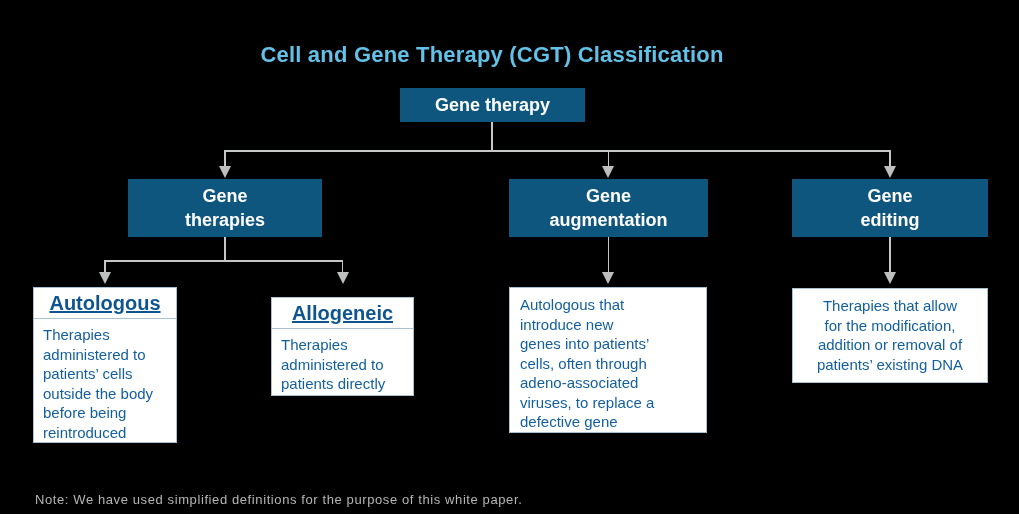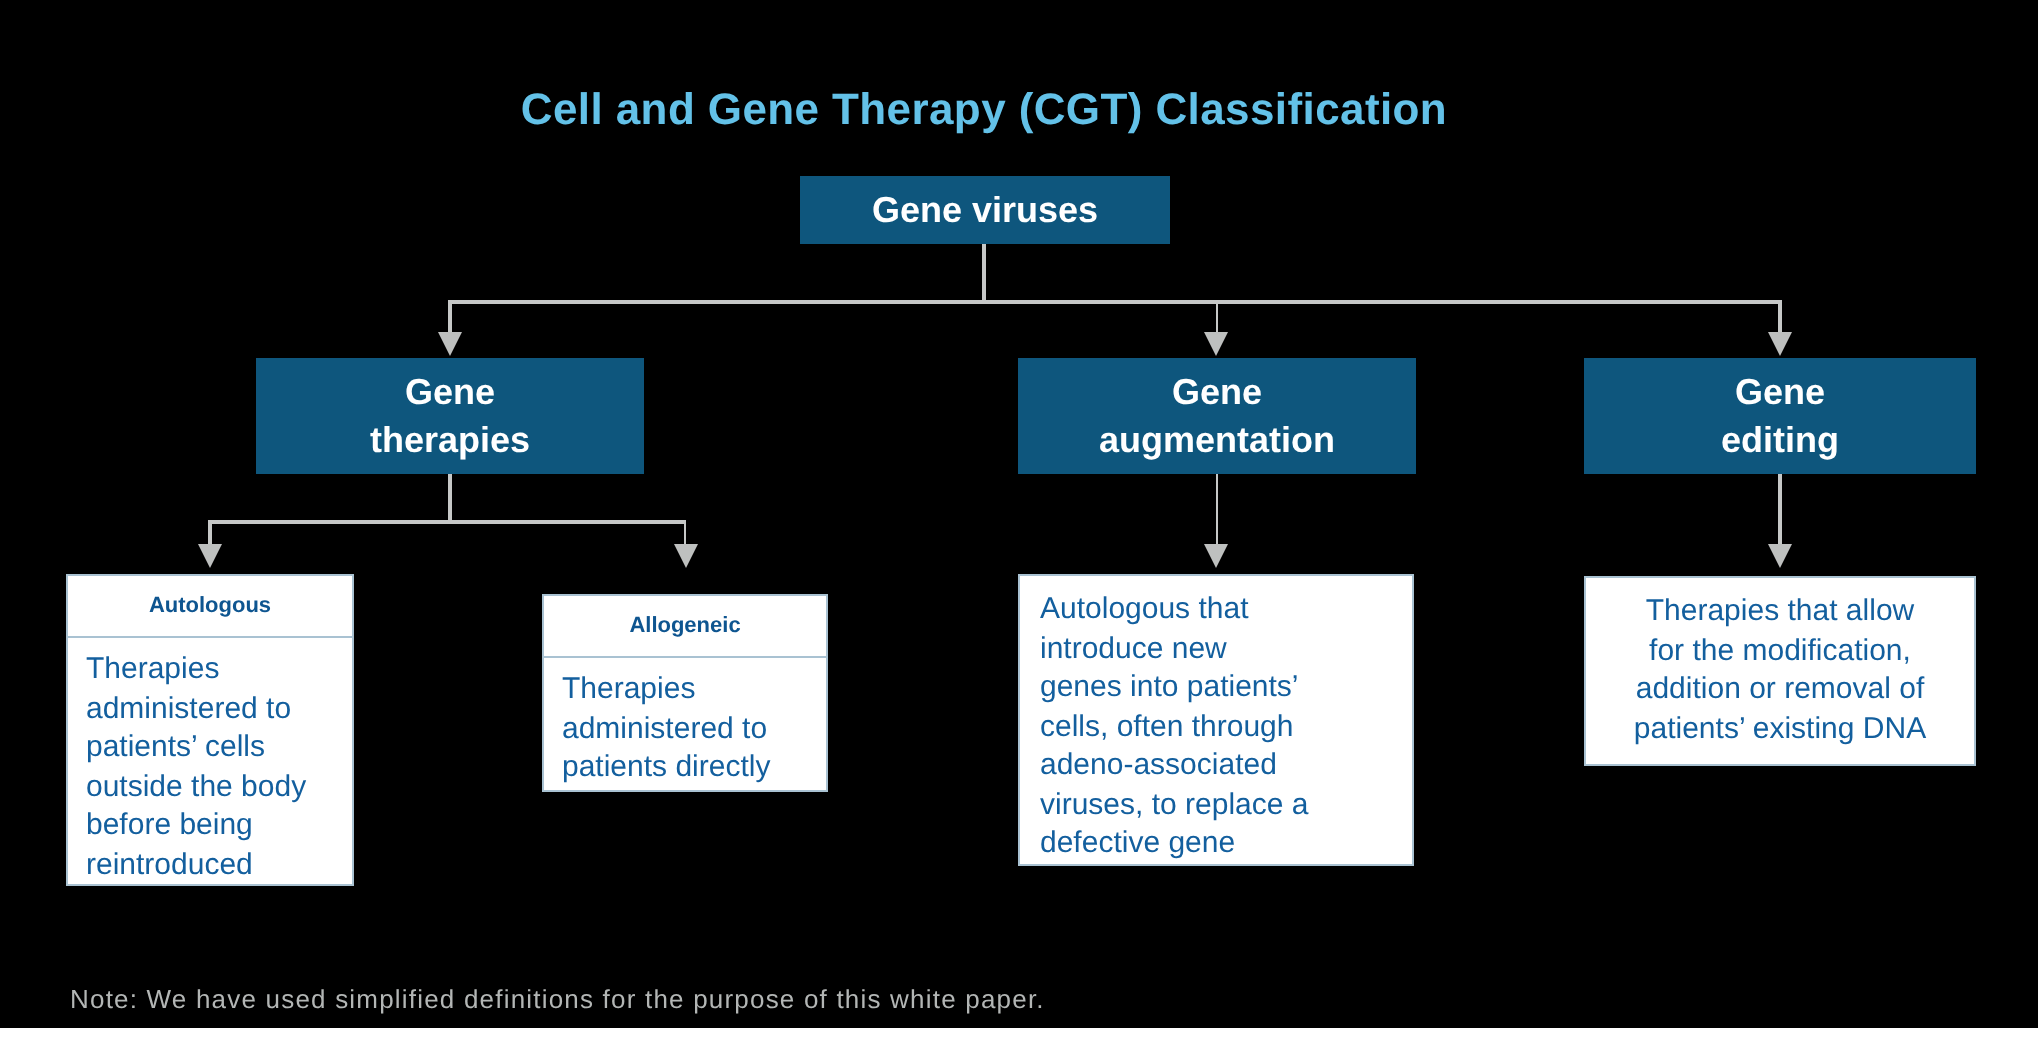--- a/index.html
+++ b/index.html
@@ -39,23 +39,24 @@
     background: #ffffff;
     border: 1px solid #a9c2d2;
     box-sizing: border-box;
     color: #135f9e;
   }
   .card-header {
     height: 30px;
     line-height: 30px;
     text-align: center;
     font-weight: bold;
-    font-size: 11px;
+    font-size: 20px;
     color: #0e5590;
     border-bottom: 1px solid #a9c2d2;
+    text-decoration: underline;
   }
   .card-body {
     padding: 6px 9px;
     font-size: 15px;
     line-height: 19.5px;
     white-space: pre-line;
   }
   .line {
     position: absolute;
     background: #c6c8c7;
@@ -77,21 +78,21 @@
   }
 </style>
 </head>
 <body>
 
 <div class="canvas">
 
   <h1 class="title">Cell and Gene Therapy (CGT) Classification</h1>
 
   <div class="node root" style="left:400px; top:88px; width:185px; height:34px;">
-    <span class="node-label">Gene viruses</span>
+    <span class="node-label">Gene therapy</span>
   </div>
 
   <div class="line" style="left:491.25px; top:122px; width:1.5px; height:29px;"></div>
   <div class="line" style="left:224px; top:150px; width:667px; height:1.5px;"></div>
   <div class="line" style="left:224.25px; top:150px; width:1.5px; height:17px;"></div>
   <div class="line" style="left:607.75px; top:150px; width:1.5px; height:17px;"></div>
   <div class="line" style="left:889.25px; top:150px; width:1.5px; height:17px;"></div>
   <div class="arrow" style="left:219px; top:166px;"></div>
   <div class="arrow" style="left:602px; top:166px;"></div>
   <div class="arrow" style="left:884px; top:166px;"></div>

